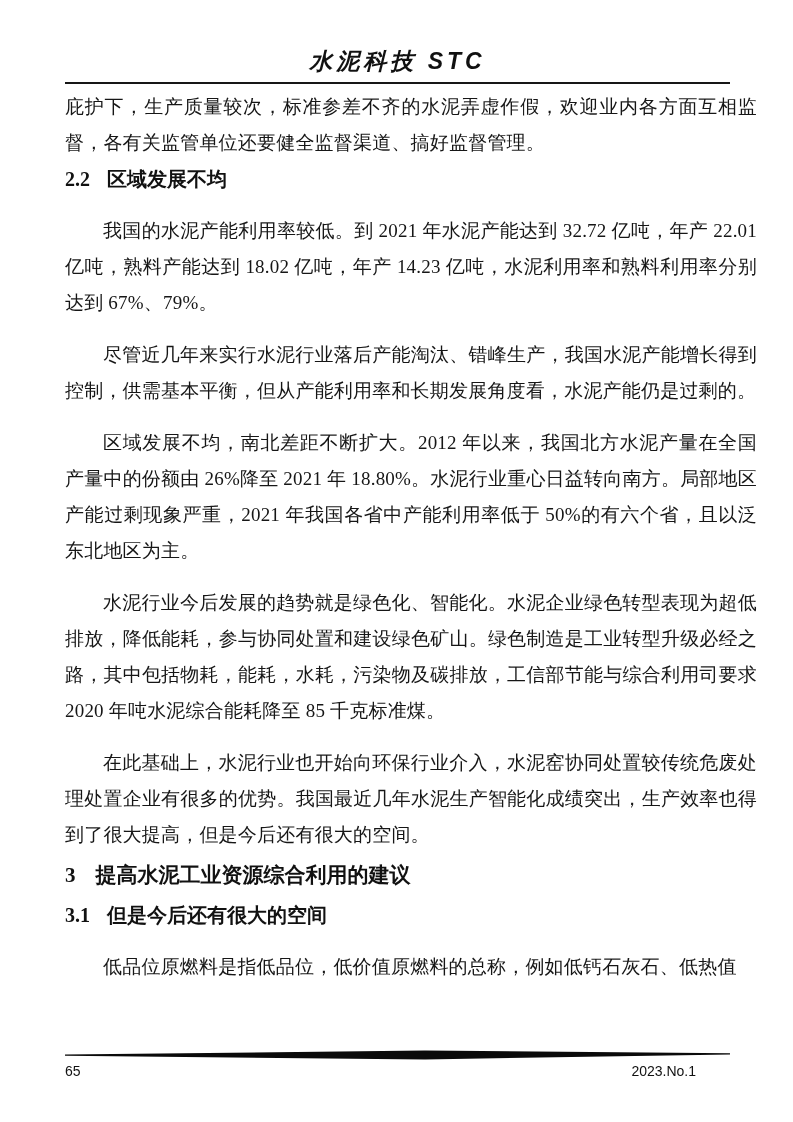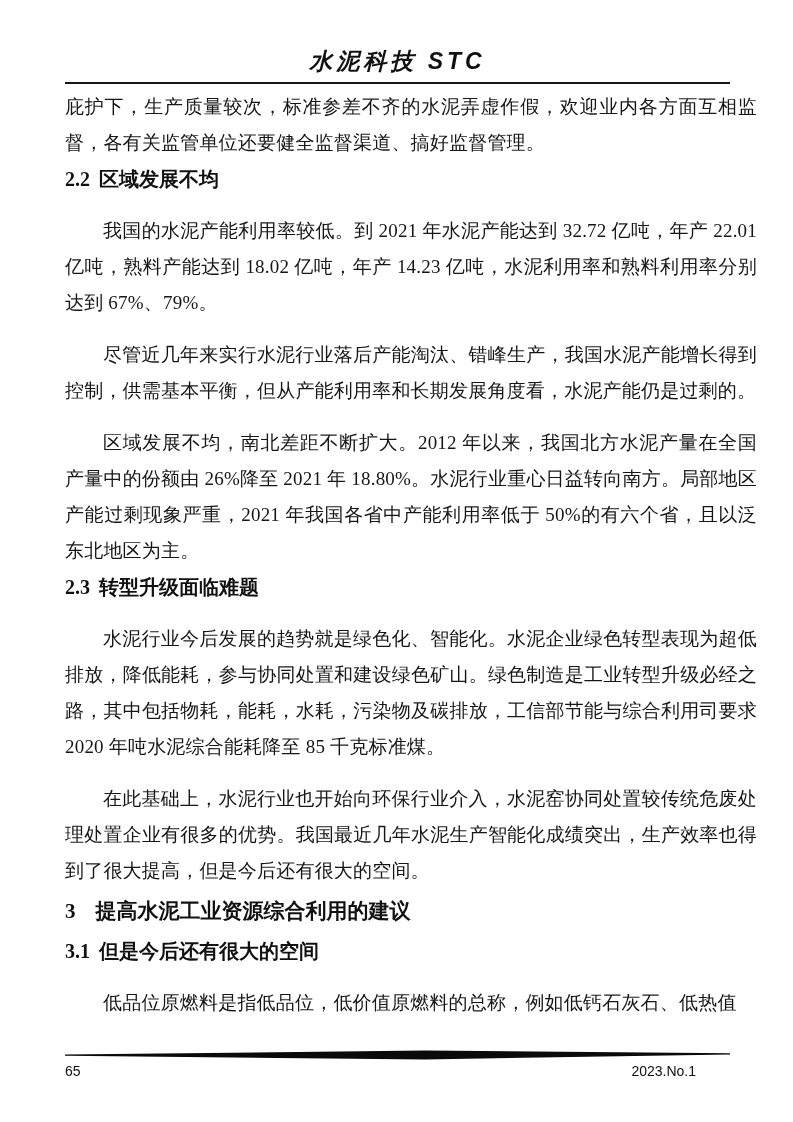--- a/index.html
+++ b/index.html
@@ -65,21 +65,21 @@
   }
   .h-level1 {
     font-size: 21px;
     line-height: 40px;
     margin: 2px 0;
   }
   .h-sec .h-num {
     font-family: "Liberation Serif", "DejaVu Serif", serif;
     font-weight: 700;
   }
-  .h-level2 .h-num { margin-right: 9px; }
+  .h-level2 .h-num { margin-right: 17px; }
   .h-level1 .h-num { margin-right: 20px; }
   
   .footer {
     position: absolute;
     left: 65px;
     right: 63px;
     top: 1050px;
   }
   .footer-bar svg {
     display: block;
@@ -120,24 +120,20 @@
 
     <div class="h-sec h-level2">
       <span class="h-num">2.2</span>
       <span class="h-title">区域发展不均</span>
     </div>
 
     <p class="indent">我国的水泥产能利用率较低。到 2021 年水泥产能达到 32.72 亿吨，年产 22.01 亿吨，熟料产能达到 18.02 亿吨，年产 14.23 亿吨，水泥利用率和熟料利用率分别达到 67%、79%。</p>
     <p class="indent">尽管近几年来实行水泥行业落后产能淘汰、错峰生产，我国水泥产能增长得到控制，供需基本平衡，但从产能利用率和长期发展角度看，水泥产能仍是过剩的。</p>
     <p class="indent">区域发展不均，南北差距不断扩大。2012 年以来，我国北方水泥产量在全国产量中的份额由 26%降至 2021 年 18.80%。水泥行业重心日益转向南方。局部地区产能过剩现象严重，2021 年我国各省中产能利用率低于 50%的有六个省，且以泛东北地区为主。</p>
 
-    <div class="h-sec h-level2">
-      <span class="h-num">2.3</span>
-      <span class="h-title">转型升级面临难题</span>
-    </div>
 
     <p class="indent">水泥行业今后发展的趋势就是绿色化、智能化。水泥企业绿色转型表现为超低排放，降低能耗，参与协同处置和建设绿色矿山。绿色制造是工业转型升级必经之路，其中包括物耗，能耗，水耗，污染物及碳排放，工信部节能与综合利用司要求 2020 年吨水泥综合能耗降至 85 千克标准煤。</p>
     <p class="indent">在此基础上，水泥行业也开始向环保行业介入，水泥窑协同处置较传统危废处理处置企业有很多的优势。我国最近几年水泥生产智能化成绩突出，生产效率也得到了很大提高，但是今后还有很大的空间。</p>
 
     <div class="h-sec h-level1">
       <span class="h-num">3</span>
       <span class="h-title">提高水泥工业资源综合利用的建议</span>
     </div>
 
     <div class="h-sec h-level2">

